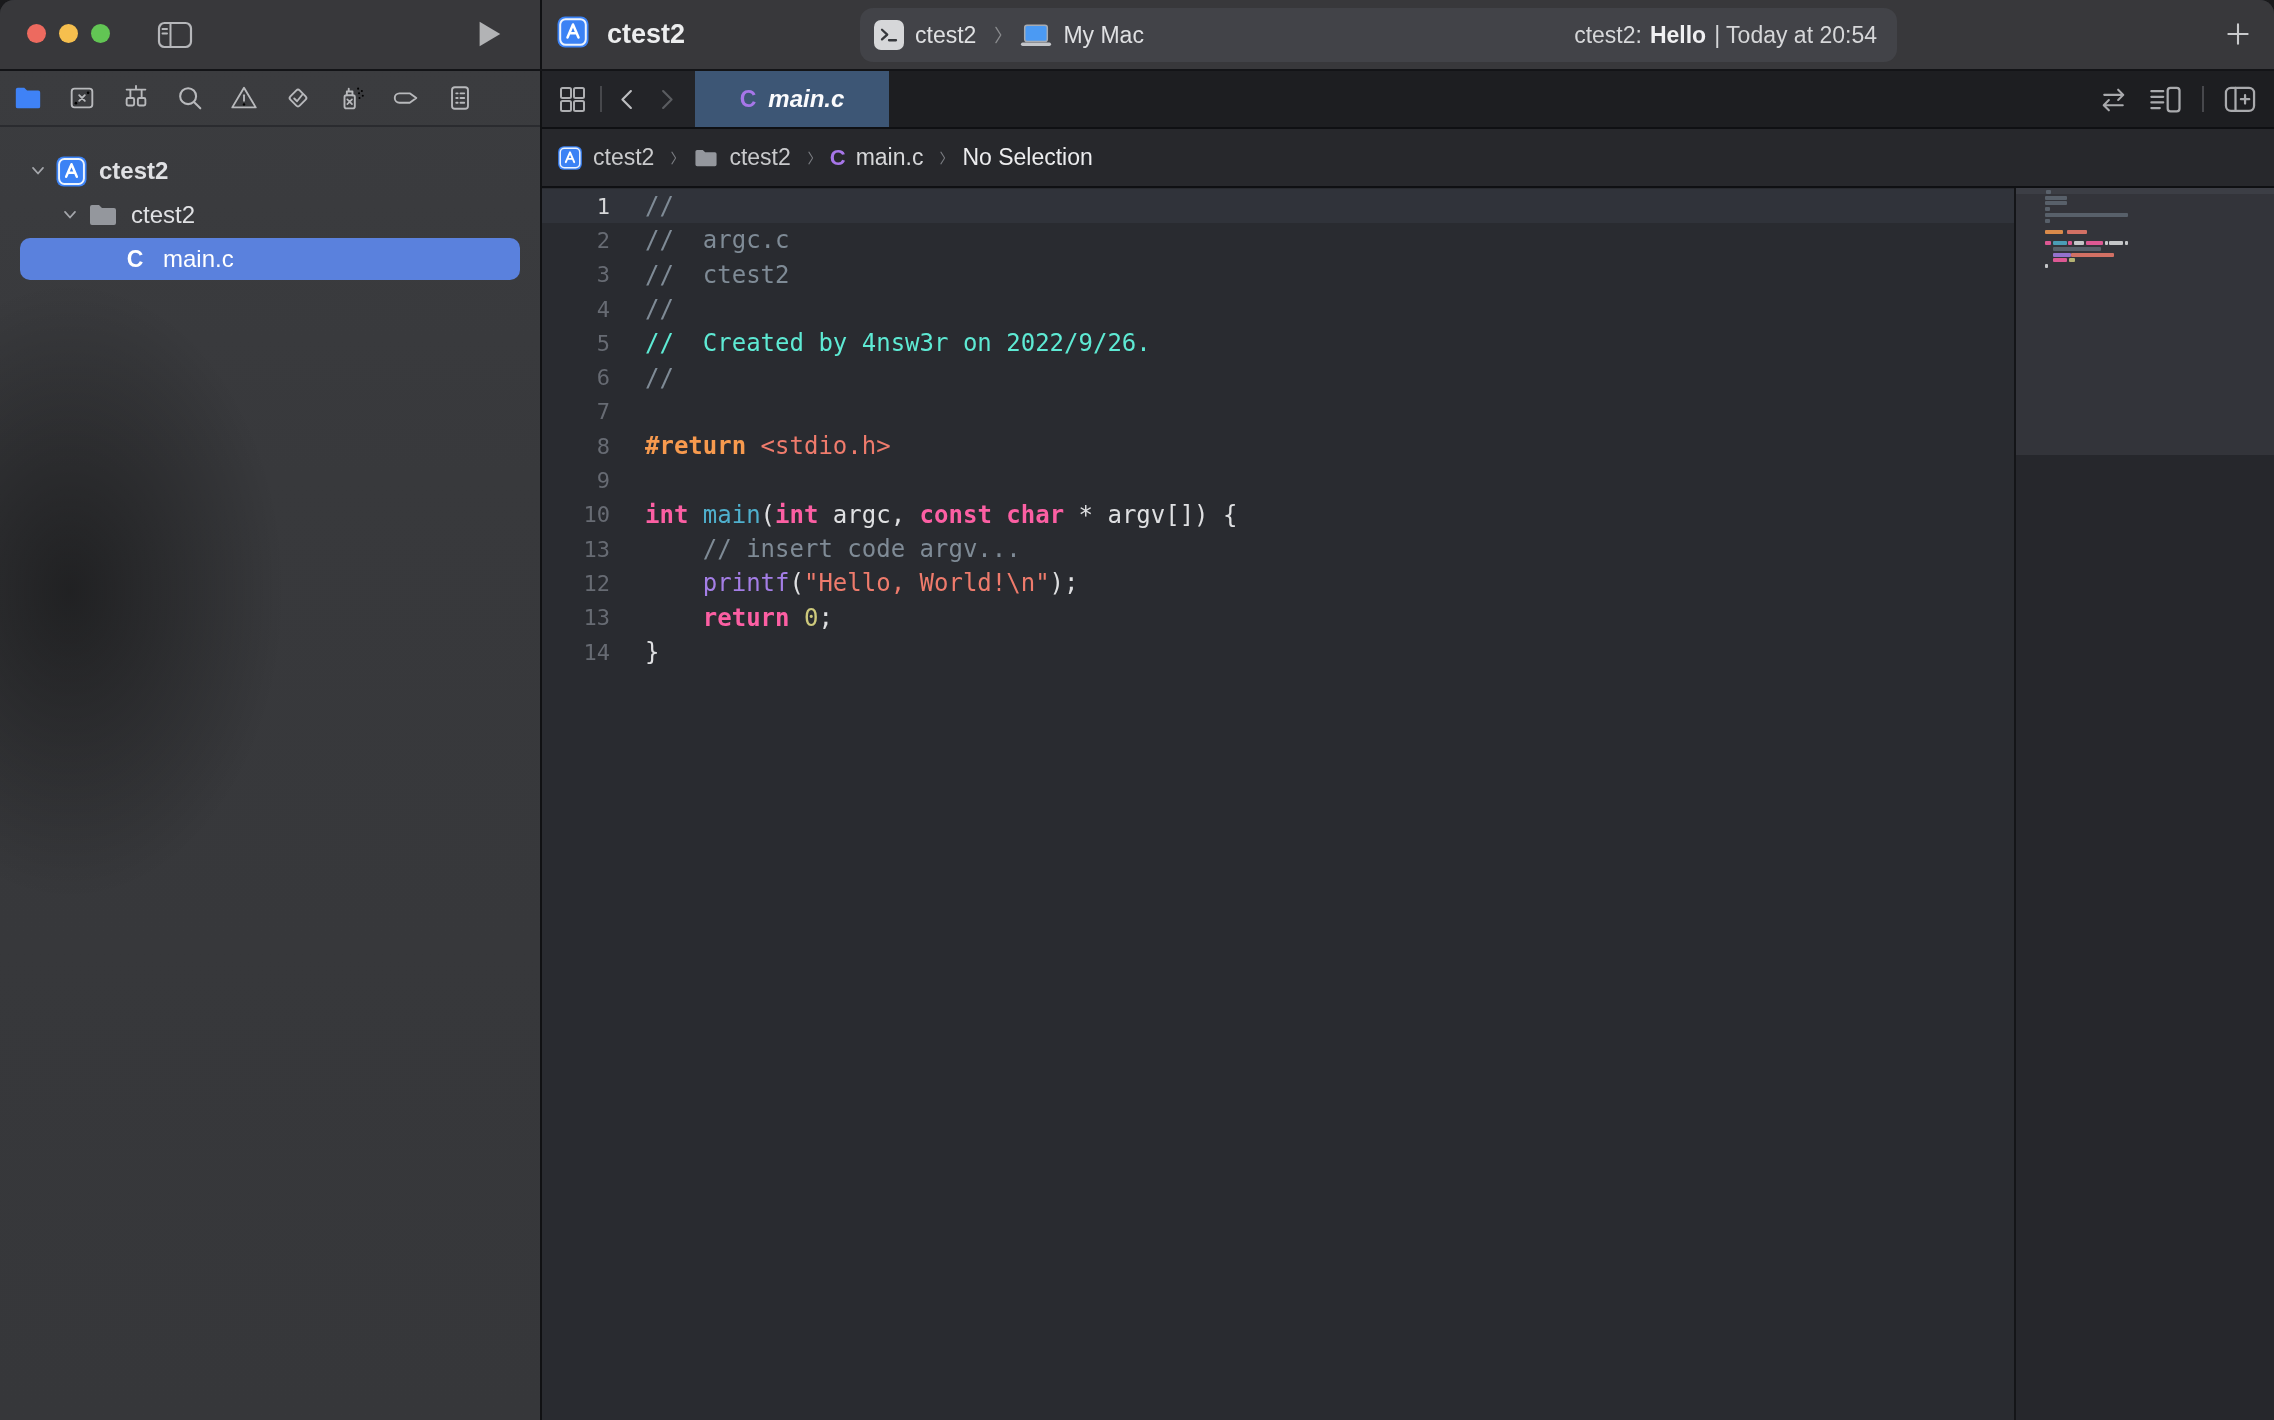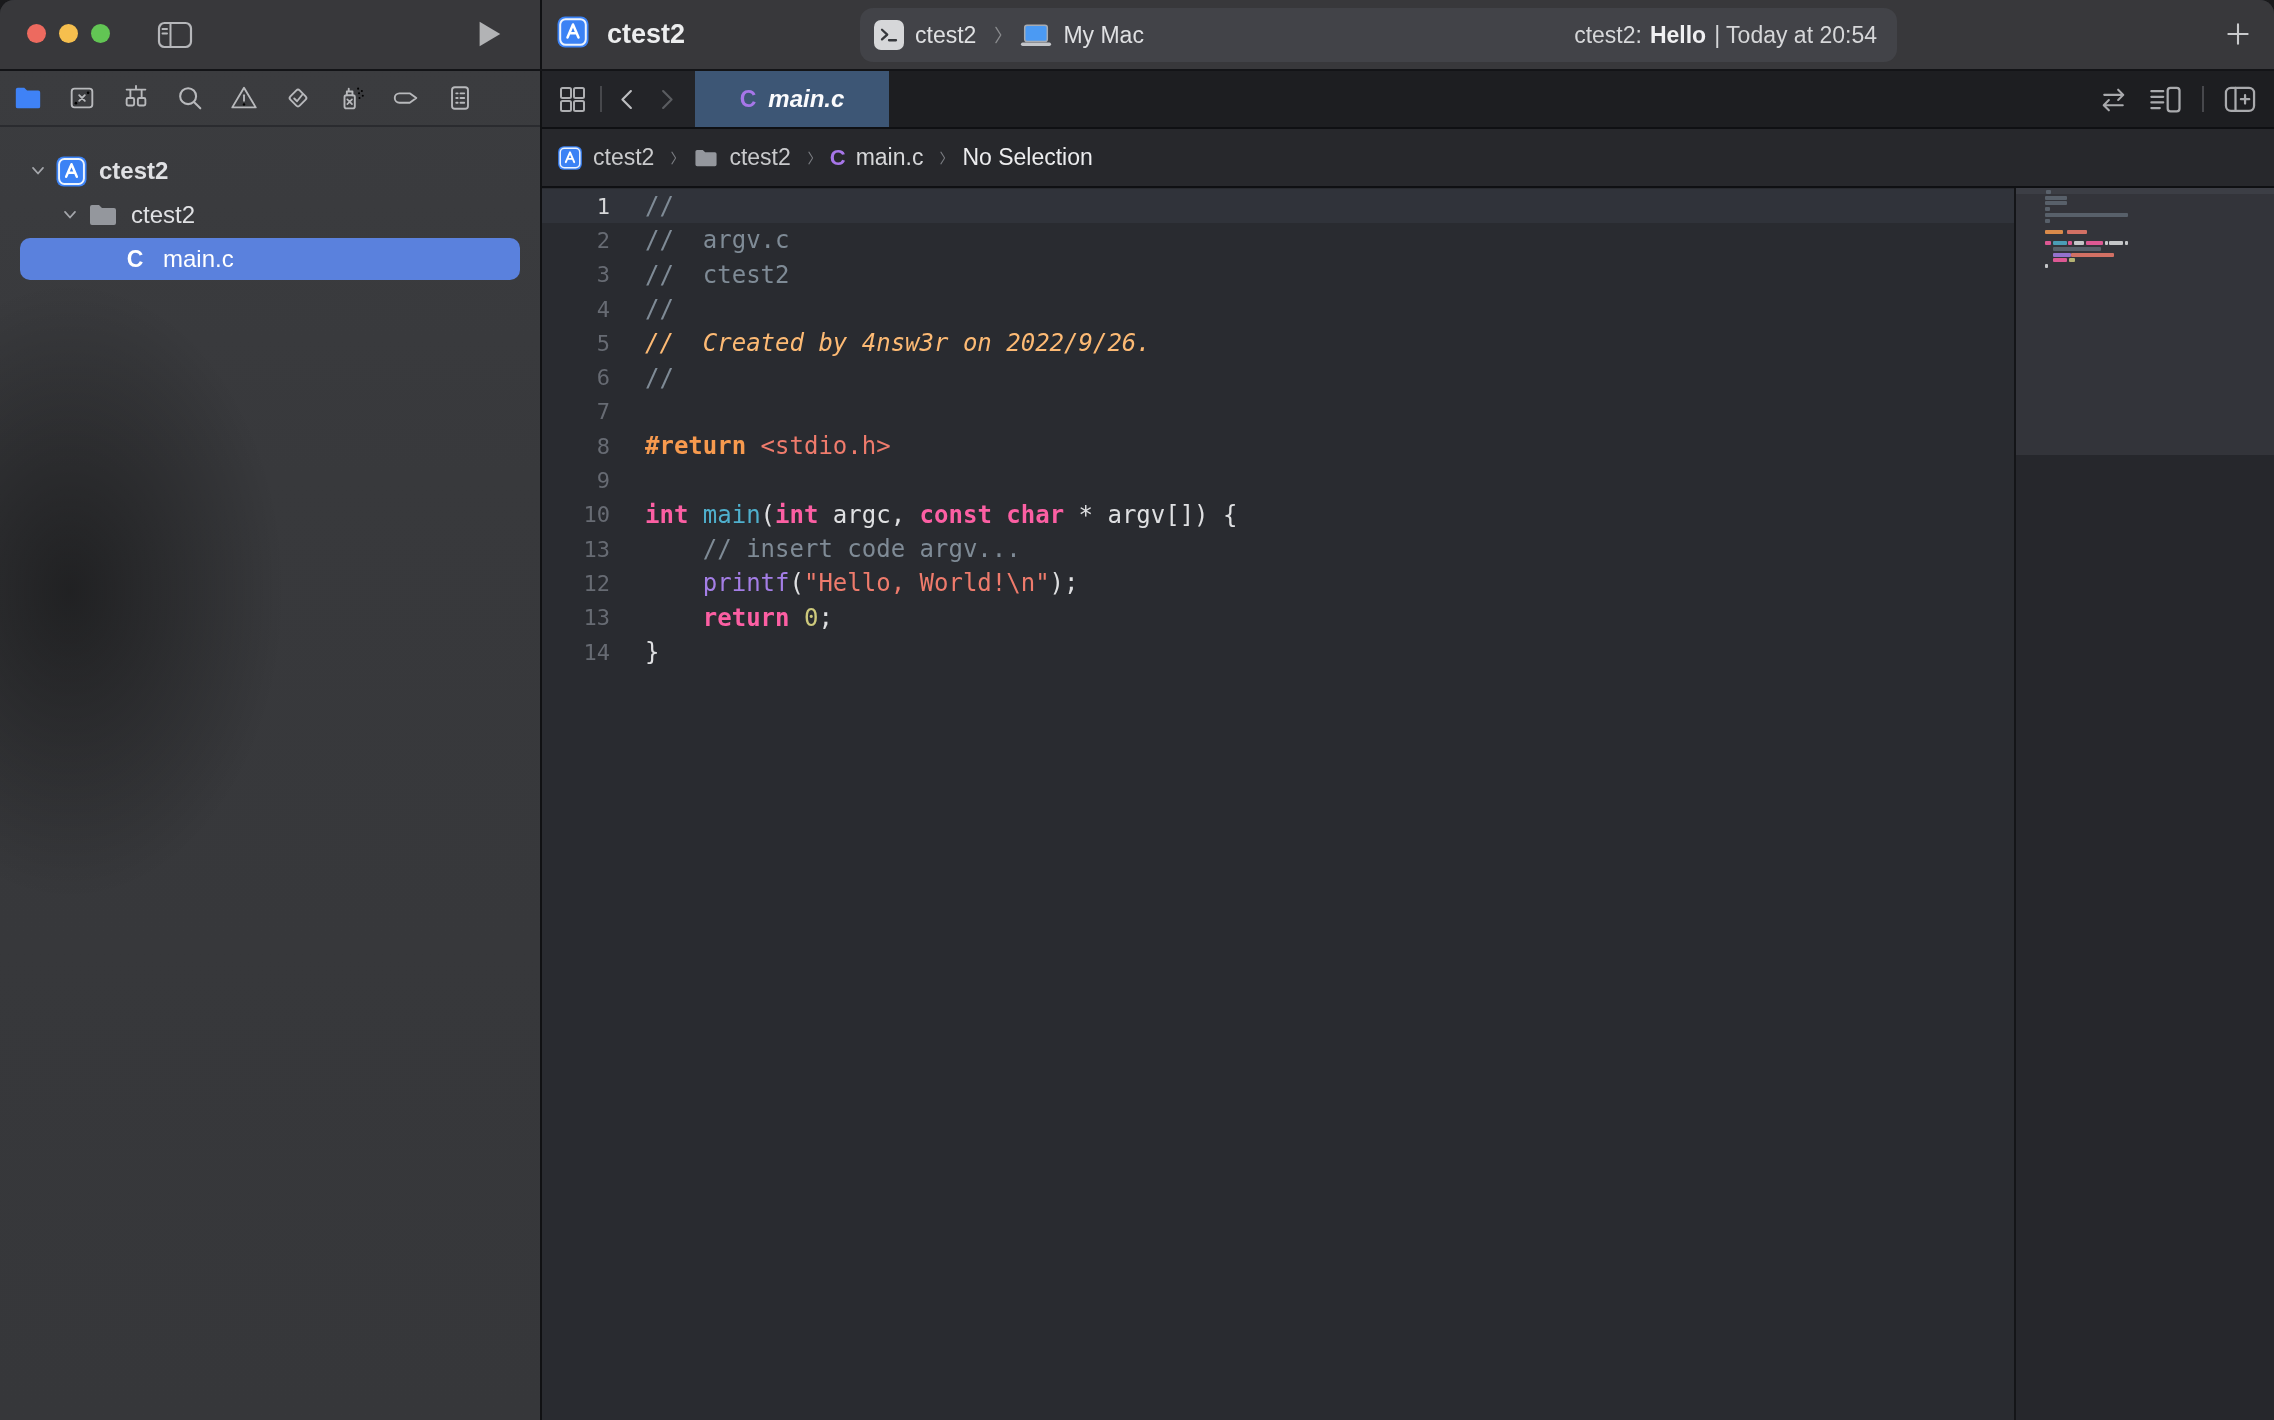--- a/index.html
+++ b/index.html
@@ -375,24 +375,24 @@
         <svg viewBox="0 0 32 32" width="17" height="24" stroke="#797b80">
           <use href="#sym-sep-chev"></use>
         </svg>
         <span class="jb-item" style="display: inline-flex; align-items: center; gap: 10px;">
           <span class="jb-label" style="color: rgb(236, 236, 238);">No Selection</span>
         </span>
       </div>
     <div class="editor">
       <div class="codepane" id="codepane">
           <div class="line current"><span class="ln">1</span><span class="code"><span class="tk-cm" style="color: rgb(127, 139, 150);">//</span></span></div>
-          <div class="line"><span class="ln">2</span><span class="code"><span class="tk-cm" style="color: rgb(127, 139, 150);">//  argv.c</span></span></div>
+          <div class="line"><span class="ln">2</span><span class="code"><span class="tk-cm" style="color: rgb(127, 139, 150);">//  argc.c</span></span></div>
           <div class="line"><span class="ln">3</span><span class="code"><span class="tk-cm" style="color: rgb(127, 139, 150);">//  ctest2</span></span></div>
           <div class="line"><span class="ln">4</span><span class="code"><span class="tk-cm" style="color: rgb(127, 139, 150);">//</span></span></div>
-          <div class="line"><span class="ln">5</span><span class="code"><span class="tk-cm" style="color: #fdba74; font-style: italic;">//  Created by 4nsw3r on 2022/9/26.</span></span></div>
+          <div class="line"><span class="ln">5</span><span class="code"><span class="tk-cm" style="color: #5eead4;">//  Created by 4nsw3r on 2022/9/26.</span></span></div>
           <div class="line"><span class="ln">6</span><span class="code"><span class="tk-cm" style="color: rgb(127, 139, 150);">//</span></span></div>
           <div class="line"><span class="ln">7</span><span class="code"></span></div>
           <div class="line"><span class="ln">8</span><span class="code"><span class="tk-pp" style="color: rgb(247, 154, 78);">#return</span><span class="tk-pl" style="color: rgb(223, 224, 226);"> </span><span class="tk-st" style="color: rgb(239, 123, 108);">&lt;stdio.h&gt;</span></span></div>
           <div class="line"><span class="ln">9</span><span class="code"></span></div>
           <div class="line"><span class="ln">10</span><span class="code"><span class="tk-kw" style="color: rgb(252, 95, 163);">int</span><span class="tk-pl" style="color: rgb(223, 224, 226);"> </span><span class="tk-fn" style="color: rgb(79, 176, 205);">main</span><span class="tk-pl" style="color: rgb(223, 224, 226);">(</span><span class="tk-kw" style="color: rgb(252, 95, 163);">int</span><span class="tk-pl" style="color: rgb(223, 224, 226);"> argc, </span><span class="tk-kw" style="color: rgb(252, 95, 163);">const</span><span class="tk-pl" style="color: rgb(223, 224, 226);"> </span><span class="tk-kw" style="color: rgb(252, 95, 163);">char</span><span class="tk-pl" style="color: rgb(223, 224, 226);"> * argv[]) {</span></span></div>
           <div class="line"><span class="ln">13</span><span class="code"><span class="tk-cm" style="color: rgb(127, 139, 150);">    // insert code argv...</span></span></div>
           <div class="line"><span class="ln">12</span><span class="code"><span class="tk-pl" style="color: rgb(223, 224, 226);">    </span><span class="tk-fc" style="color: rgb(164, 126, 230);">printf</span><span class="tk-pl" style="color: rgb(223, 224, 226);">(</span><span class="tk-st" style="color: rgb(239, 123, 108);">"Hello, World!\n"</span><span class="tk-pl" style="color: rgb(223, 224, 226);">);</span></span></div>
           <div class="line"><span class="ln">13</span><span class="code"><span class="tk-pl" style="color: rgb(223, 224, 226);">    </span><span class="tk-kw" style="color: rgb(252, 95, 163);">return</span><span class="tk-pl" style="color: rgb(223, 224, 226);"> </span><span class="tk-nm" style="color: rgb(205, 201, 124);">0</span><span class="tk-pl" style="color: rgb(223, 224, 226);">;</span></span></div>
           <div class="line"><span class="ln">14</span><span class="code"><span class="tk-pl" style="color: rgb(223, 224, 226);">}</span></span></div>
         </div>

